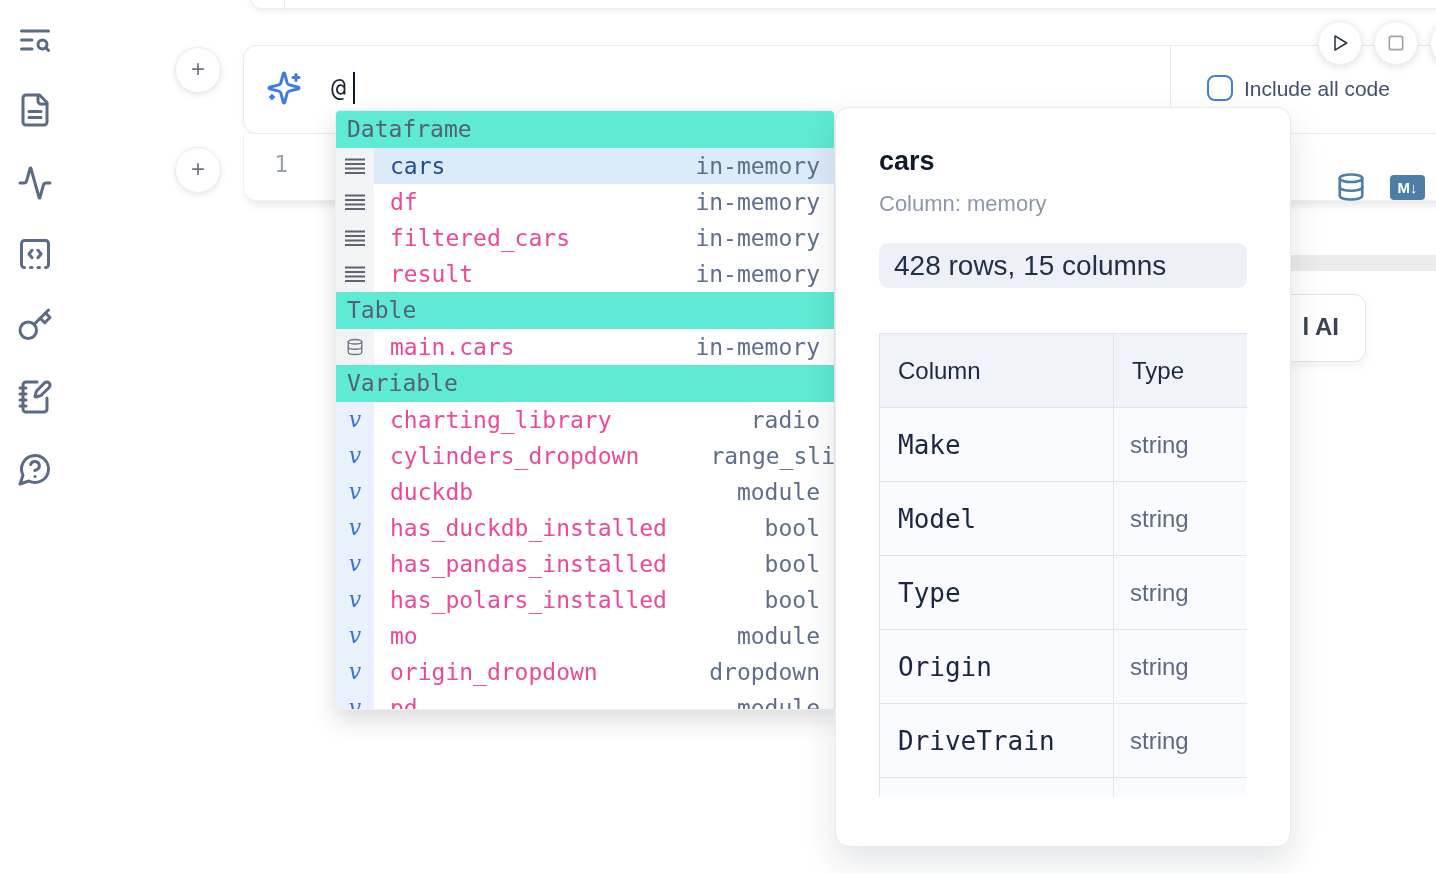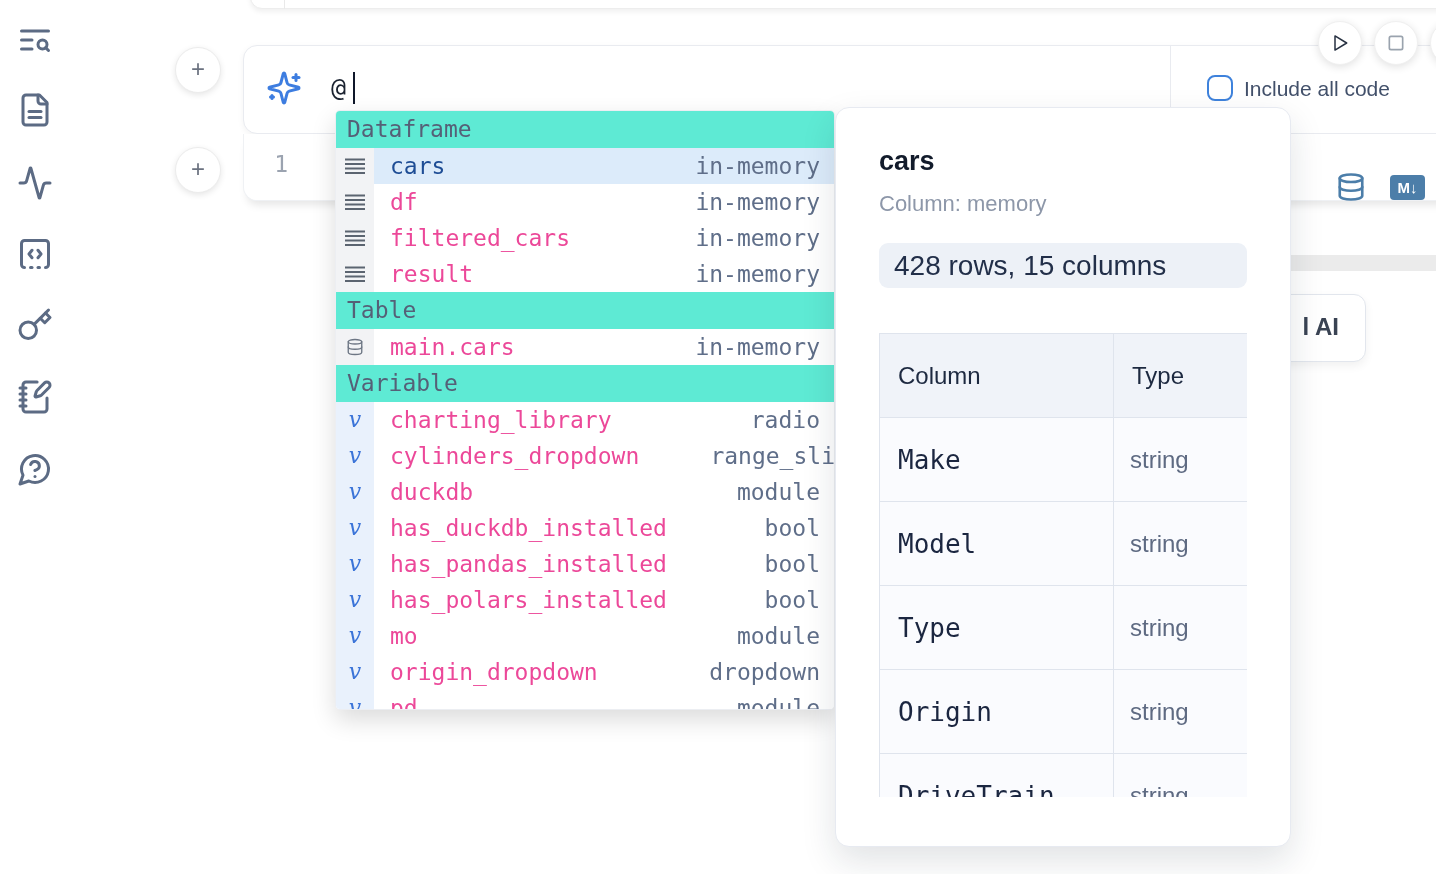--- a/index.html
+++ b/index.html
@@ -112,21 +112,21 @@
     padding:38px 45px 0 43px;
   }
   .popup-title { font-size:27px; font-weight:bold; color:#121b2b; }
   .popup-source { margin-top:14px; font-size:22px; color:#8d97a9; }
   .shape-badge {
     margin-top:26px; height:45px; width:368px; background:#edf1f7; border-radius:9px;
     line-height:45px; padding-left:15px; font-size:28px; color:#222f49;
   }
   .tbl-wrap { margin-top:45px; width:368px; height:464px; overflow:hidden; }
   table.preview { width:368px; border-collapse:collapse; table-layout:fixed; }
-  table.preview th, table.preview td { border:1px solid #dfe4ed; height:84px; text-align:left; vertical-align:middle; }
+  table.preview th, table.preview td { border:1px solid #dfe4ed; height:74px; text-align:left; vertical-align:middle; }
   table.preview th { background:#f0f3f9; font-weight:400; font-size:24px; color:#1d2940; padding-left:18px; }
   table.preview td { background:#fafbfe; }
   td.colname { font-family:"DejaVu Sans Mono", monospace; font-size:26px; color:#1b2640; padding-left:18px; }
   td.coltype { font-size:24px; color:#5e6a82; padding-left:16px; }
   th.c1, td.c1 { width:234px; }
   th.c2, td.c2 { width:134px; }
 </style>
 </head>
 <body>
 

